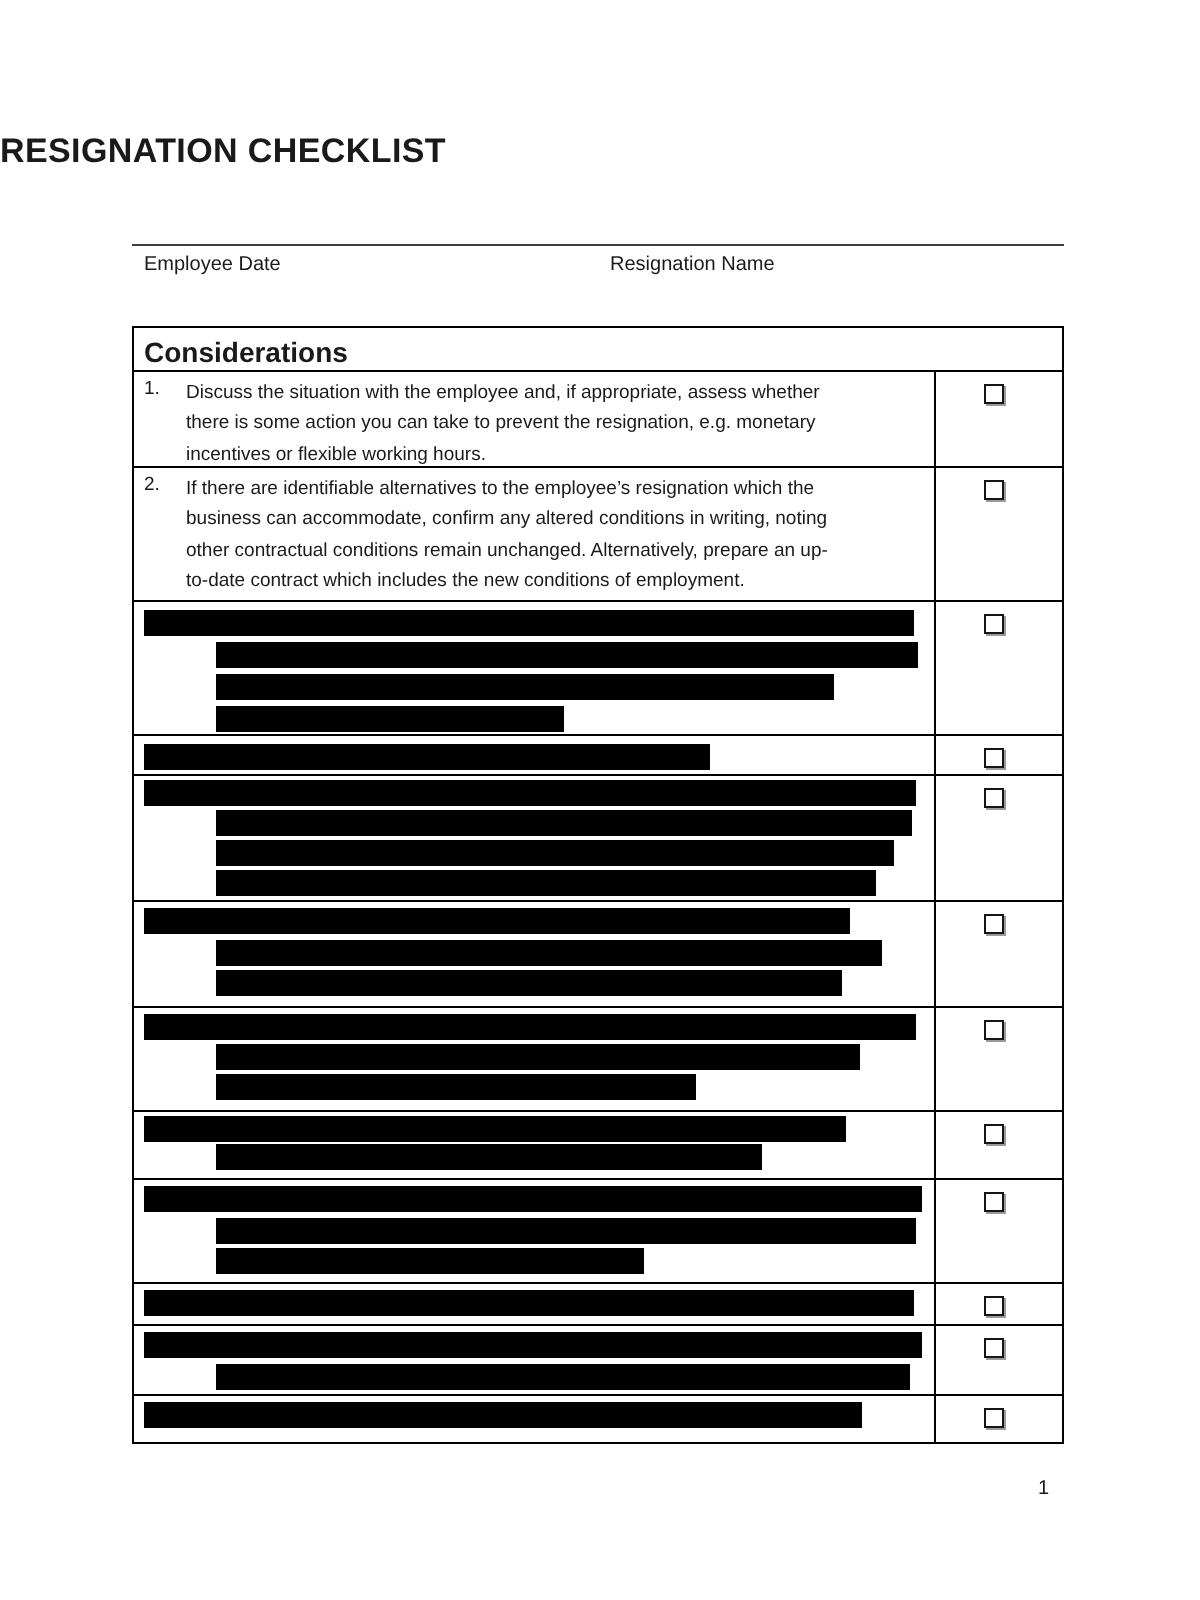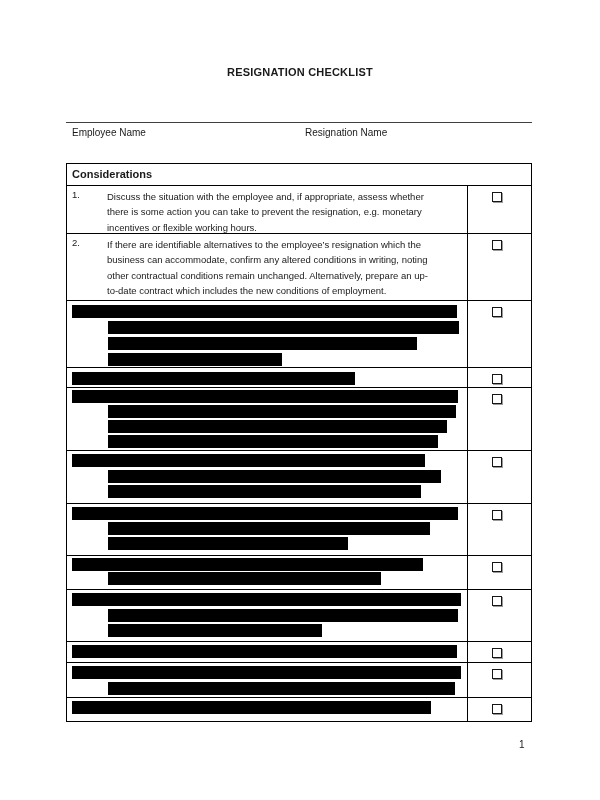--- a/index.html
+++ b/index.html
@@ -1,43 +1,43 @@
 <!DOCTYPE html>
 <html><head>
 <meta charset="utf-8">
 <style>
   html,body{margin:0;padding:0;background:#fff;}
   .page{position:relative;width:600px;height:800px;background:#ffffff;
         font-family:"Liberation Sans",sans-serif;color:#1a1a1a;overflow:hidden;}
-  .doc-title{position:absolute;top:66px;left:0;width:100%;text-align:center;
-        font-size:11px;font-weight:bold;letter-spacing:.2px;}
+  .doc-title{position:absolute;top:66px;left:0;width:100%;text-align:left;
+        font-size:17px;font-weight:bold;letter-spacing:.2px;}
   .sig-line{position:absolute;top:122px;left:66px;width:466px;border-top:1px solid #3f3f3f;}
   .field-label{position:absolute;top:127px;font-size:10px;}
   .emp{left:72px}
   .res{left:305px}
   .ctable{position:absolute;top:163px;left:66px;width:466px;border:1px solid #000;box-sizing:border-box;}
-  .thead{height:21px;box-sizing:border-box;font-weight:bold;font-size:11px;padding:4px 0 0 5px;}
+  .thead{height:21px;box-sizing:border-box;font-weight:bold;font-size:14px;padding:4px 0 0 5px;}
   .trow{display:flex;border-top:1px solid #000;box-sizing:border-box;}
   .tcell-main{position:relative;width:400px;box-sizing:border-box;overflow:hidden;}
   .tcell-check{position:relative;flex:1;border-left:1px solid #000;box-sizing:border-box;}
   .num{position:absolute;left:5px;top:3px;font-size:9.5px;}
-  .rtext{margin-left:40px;padding-top:3px;font-size:9.5px;line-height:15.4px;white-space:pre;}
+  .rtext{margin-left:26px;padding-top:3px;font-size:9.5px;line-height:15.4px;white-space:pre;}
   .bar{position:absolute;height:13px;background:#000;}
   .cbox{position:absolute;left:24px;top:6px;width:8px;height:8px;background:#fff;
         border:1px solid #161616;box-shadow:1px 1px 0 #9a9a9a;}
   .pnum{position:absolute;top:739px;left:519px;font-size:10px;}
 </style>
 </head>
 <body>
 
 <div class="page">
   <div class="doc-title">RESIGNATION CHECKLIST</div>
 
   <div class="sig-line"></div>
-  <div class="field-label emp">Employee Name</div>
+  <div class="field-label emp">Employee Date</div>
   <div class="field-label res">Resignation Name</div>
 
   <div class="ctable" id="ctable">
     <div class="thead">
       <span>Considerations</span>
     </div>
 
   <div class="trow" style="height: 48px;">
         <div class="tcell-main">
           <div class="num">1.</div>

